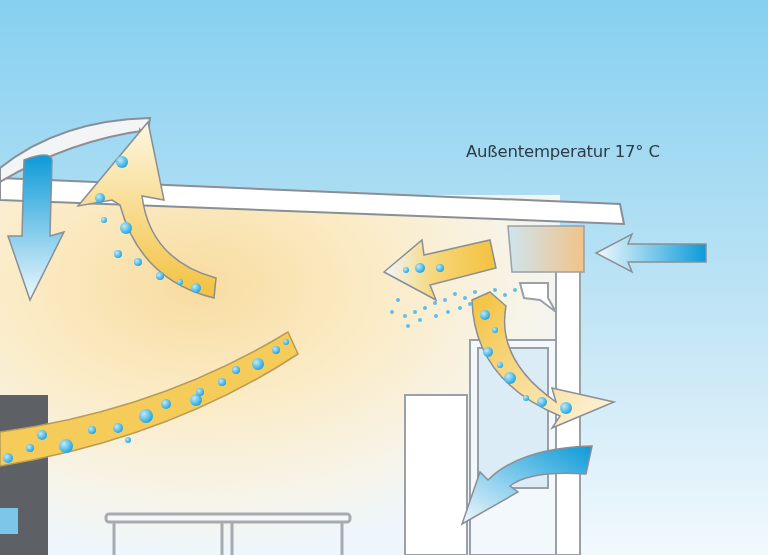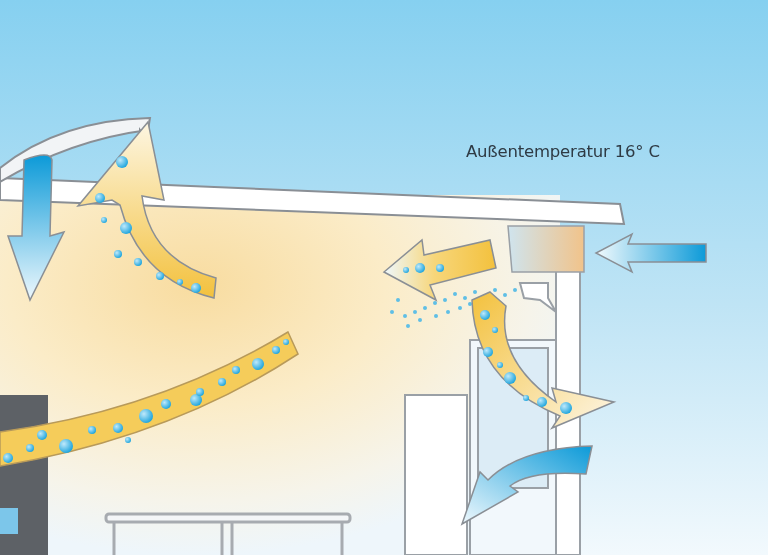--- a/index.html
+++ b/index.html
@@ -176,14 +176,14 @@
       <circle cx="542" cy="402" r="5"></circle>
         <circle cx="566" cy="408" r="6"></circle>
         <circle cx="495" cy="330" r="3"></circle>
       <circle cx="500" cy="365" r="3"></circle>
         <circle cx="526" cy="398" r="3"></circle>
     </g>
 
     <path d="M592 446 L586 474 Q530 470 510 486 L518 492 L462 524 L480 472 L488 480 Q520 448 592 446 Z" fill="url(#coldWin)" stroke="#8a8f95" stroke-width="1.5"></path>
   </svg>
 
-  <div class="label">Außentemperatur 16° C</div>
+  <div class="label">Außentemperatur 17° C</div>
 </div>
 
 </body></html>

